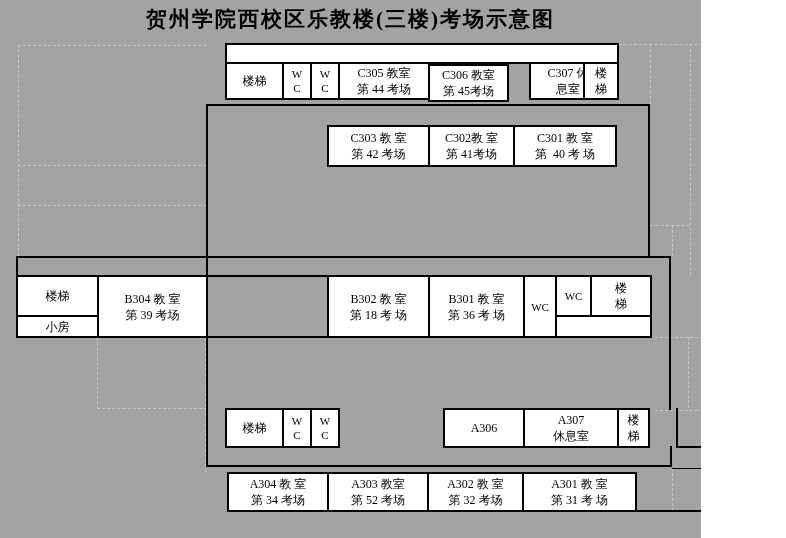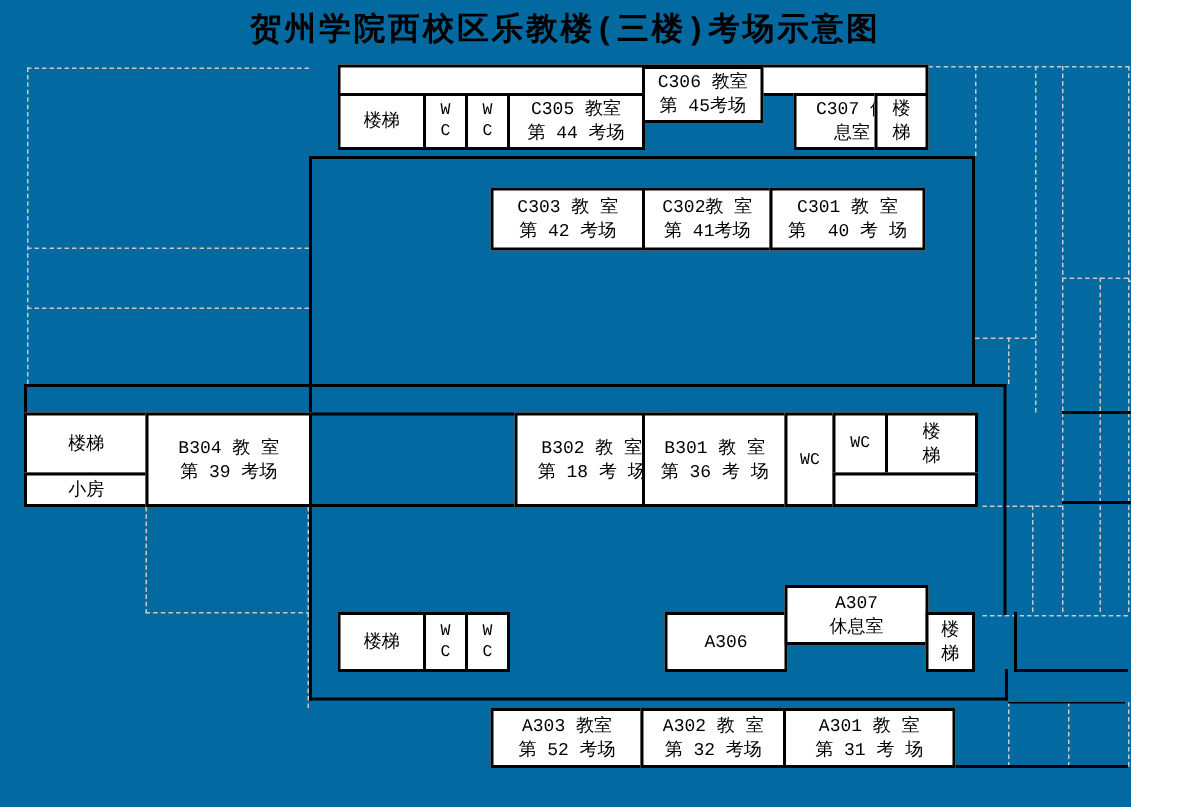--- a/index.html
+++ b/index.html
@@ -1,17 +1,17 @@
 <!DOCTYPE html>
 <html><head>
 <meta charset="utf-8">
 <style>
   html,body{margin:0;padding:0;background:#fff;}
-  #canvas{position:relative;width:754px;height:538px;background:#0369a1;overflow:hidden;
-          font-family:Liberation Mono, monospace;color:#000;}
+  #canvas{position:relative;width:701px;height:538px;background:#a3a3a3;overflow:hidden;
+          font-family:Liberation Serif, serif;color:#000;}
   .title{position:absolute;left:0;right:0;top:5px;text-align:center;font-size:21px;
          font-weight:bold;letter-spacing:2px;white-space:pre;}
   .cell{position:absolute;box-sizing:border-box;border:2px solid #000;background:#fff;
         display:flex;flex-direction:column;align-items:center;justify-content:center;
         font-size:12px;line-height:16px;text-align:center;white-space:pre;}
   .cell span{display:block;}
   .sm{font-size:11px;line-height:14px;}
   .bl{position:absolute;background:#000;}          
   .gv{position:absolute;width:0;border-left:1px dashed #c8c8c8;}   
   .gh{position:absolute;height:0;border-top:1px dashed #c8c8c8;}   
@@ -68,42 +68,43 @@
   <div class="bl" style="left:708px;top:274px;width:58px;height:2px"></div>
   <div class="bl" style="left:708px;top:334px;width:58px;height:2px"></div>
   <div class="bl" style="left:635px;top:510px;width:117px;height:2px"></div>
   <div class="bl" style="left:672px;top:468px;width:78px;height:1px"></div>
 
   <div class="cell" style="left:225px;top:43px;width:394px;height:21px"></div>
   <div class="cell" style="left:225px;top:62px;width:59px;height:38px"><span>楼梯</span></div>
   <div class="cell sm" style="left:282px;top:62px;width:30px;height:38px"><span>W</span><span>C</span></div>
   <div class="cell sm" style="left:310px;top:62px;width:30px;height:38px"><span>W</span><span>C</span></div>
   <div class="cell" style="left:338px;top:62px;width:92px;height:38px"><span>C305 教室</span><span>第 44 考场</span></div>
-  <div class="cell" style="left:428px;top:44px;width:81px;height:38px"><span>C306 教室</span><span>第 45考场</span></div>
+  <div class="cell" style="left:428px;top:64px;width:81px;height:38px"><span>C306 教室</span><span>第 45考场</span></div>
   <div class="cell" style="left:529px;top:62px;width:78px;height:38px"><span>C307 休</span><span>息室</span></div>
   <div class="cell" style="left:583px;top:62px;width:36px;height:38px"><span>楼</span><span>梯</span></div>
 
   <div class="cell" style="left:327px;top:125px;width:103px;height:42px"><span>C303 教 室</span><span>第 42 考场</span></div>
   <div class="cell" style="left:428px;top:125px;width:87px;height:42px"><span>C302教 室</span><span>第 41考场</span></div>
   <div class="cell" style="left:513px;top:125px;width:104px;height:42px"><span>C301 教 室</span><span>第  40 考 场</span></div>
 
   <div class="cell" style="left:16px;top:275px;width:83px;height:42px"><span>楼梯</span></div>
   <div class="cell" style="left:16px;top:315px;width:83px;height:23px"><span>小房</span></div>
   <div class="cell" style="left:97px;top:275px;width:111px;height:63px"><span>B304 教 室</span><span>第 39 考场</span></div>
-  <div class="cell" style="left:343px;top:275px;width:103px;height:63px"><span>B302 教 室</span><span>第 18 考 场</span></div>
+  <div class="cell" style="left:327px;top:275px;width:103px;height:63px"><span>B302 教 室</span><span>第 18 考 场</span></div>
   <div class="cell" style="left:428px;top:275px;width:97px;height:63px"><span>B301 教 室</span><span>第 36 考 场</span></div>
   <div class="cell sm" style="left:523px;top:275px;width:34px;height:63px"><span>WC</span></div>
   <div class="cell sm" style="left:555px;top:275px;width:37px;height:42px"><span>WC</span></div>
   <div class="cell" style="left:590px;top:275px;width:62px;height:42px"><span>楼</span><span>梯</span></div>
   <div class="cell" style="left:555px;top:315px;width:97px;height:23px"></div>
 
   <div class="cell" style="left:225px;top:408px;width:59px;height:40px"><span>楼梯</span></div>
   <div class="cell sm" style="left:282px;top:408px;width:30px;height:40px"><span>W</span><span>C</span></div>
   <div class="cell sm" style="left:310px;top:408px;width:30px;height:40px"><span>W</span><span>C</span></div>
   <div class="cell" style="left:443px;top:408px;width:82px;height:40px"><span>A306</span><span></span></div>
-  <div class="cell" style="left:523px;top:390px;width:96px;height:40px"><span>A307</span><span>休息室</span></div>
+  <div class="cell" style="left:523px;top:408px;width:96px;height:40px"><span>A307</span><span>休息室</span></div>
   <div class="cell" style="left:617px;top:408px;width:33px;height:40px"><span>楼</span><span>梯</span></div>
 
+  <div class="cell" style="left:227px;top:472px;width:102px;height:40px"><span>A304 教 室</span><span>第 34 考场</span></div>
   <div class="cell" style="left:327px;top:472px;width:102px;height:40px"><span>A303 教室</span><span>第 52 考场</span></div>
   <div class="cell" style="left:427px;top:472px;width:97px;height:40px"><span>A302 教 室</span><span>第 32 考场</span></div>
   <div class="cell" style="left:522px;top:472px;width:115px;height:40px"><span>A301 教 室</span><span>第 31 考 场</span></div>
 
 </div>
 
 </body></html>

